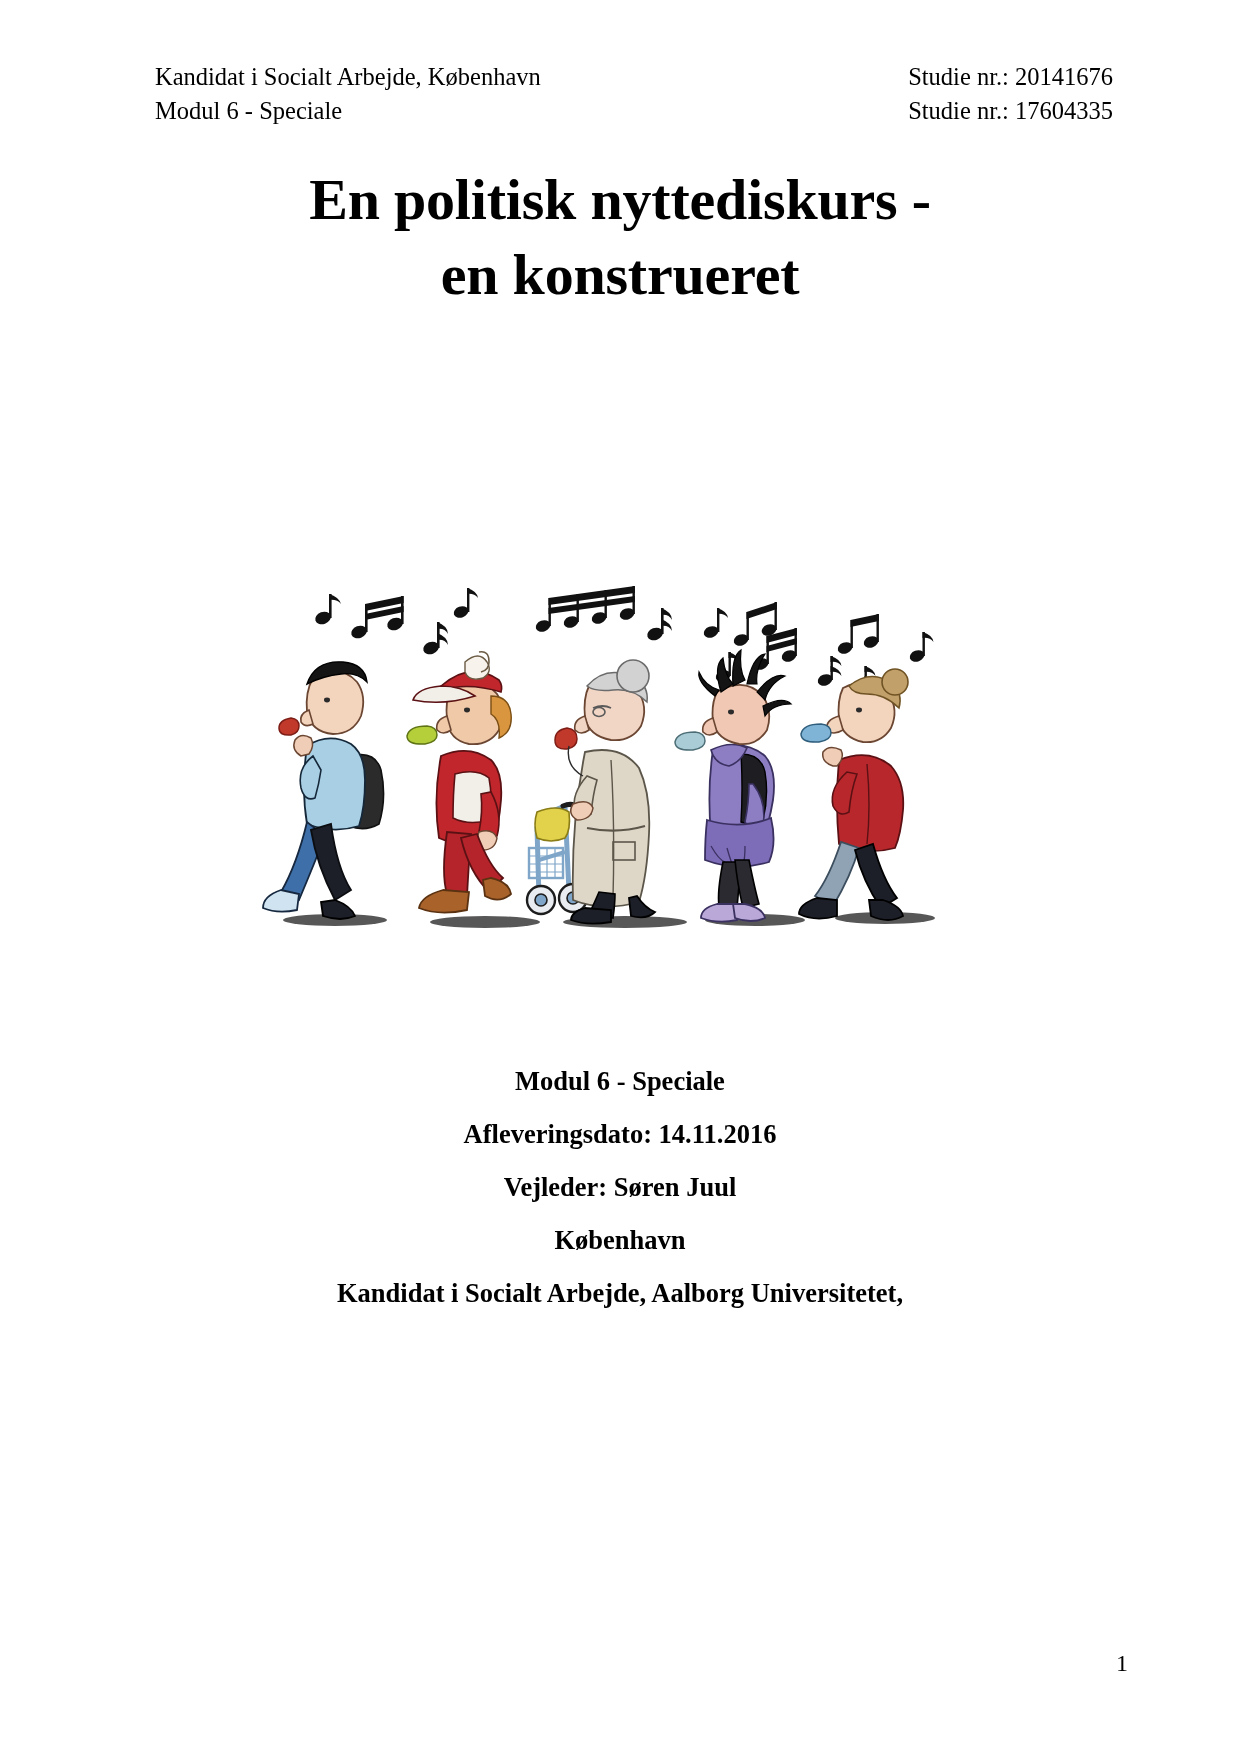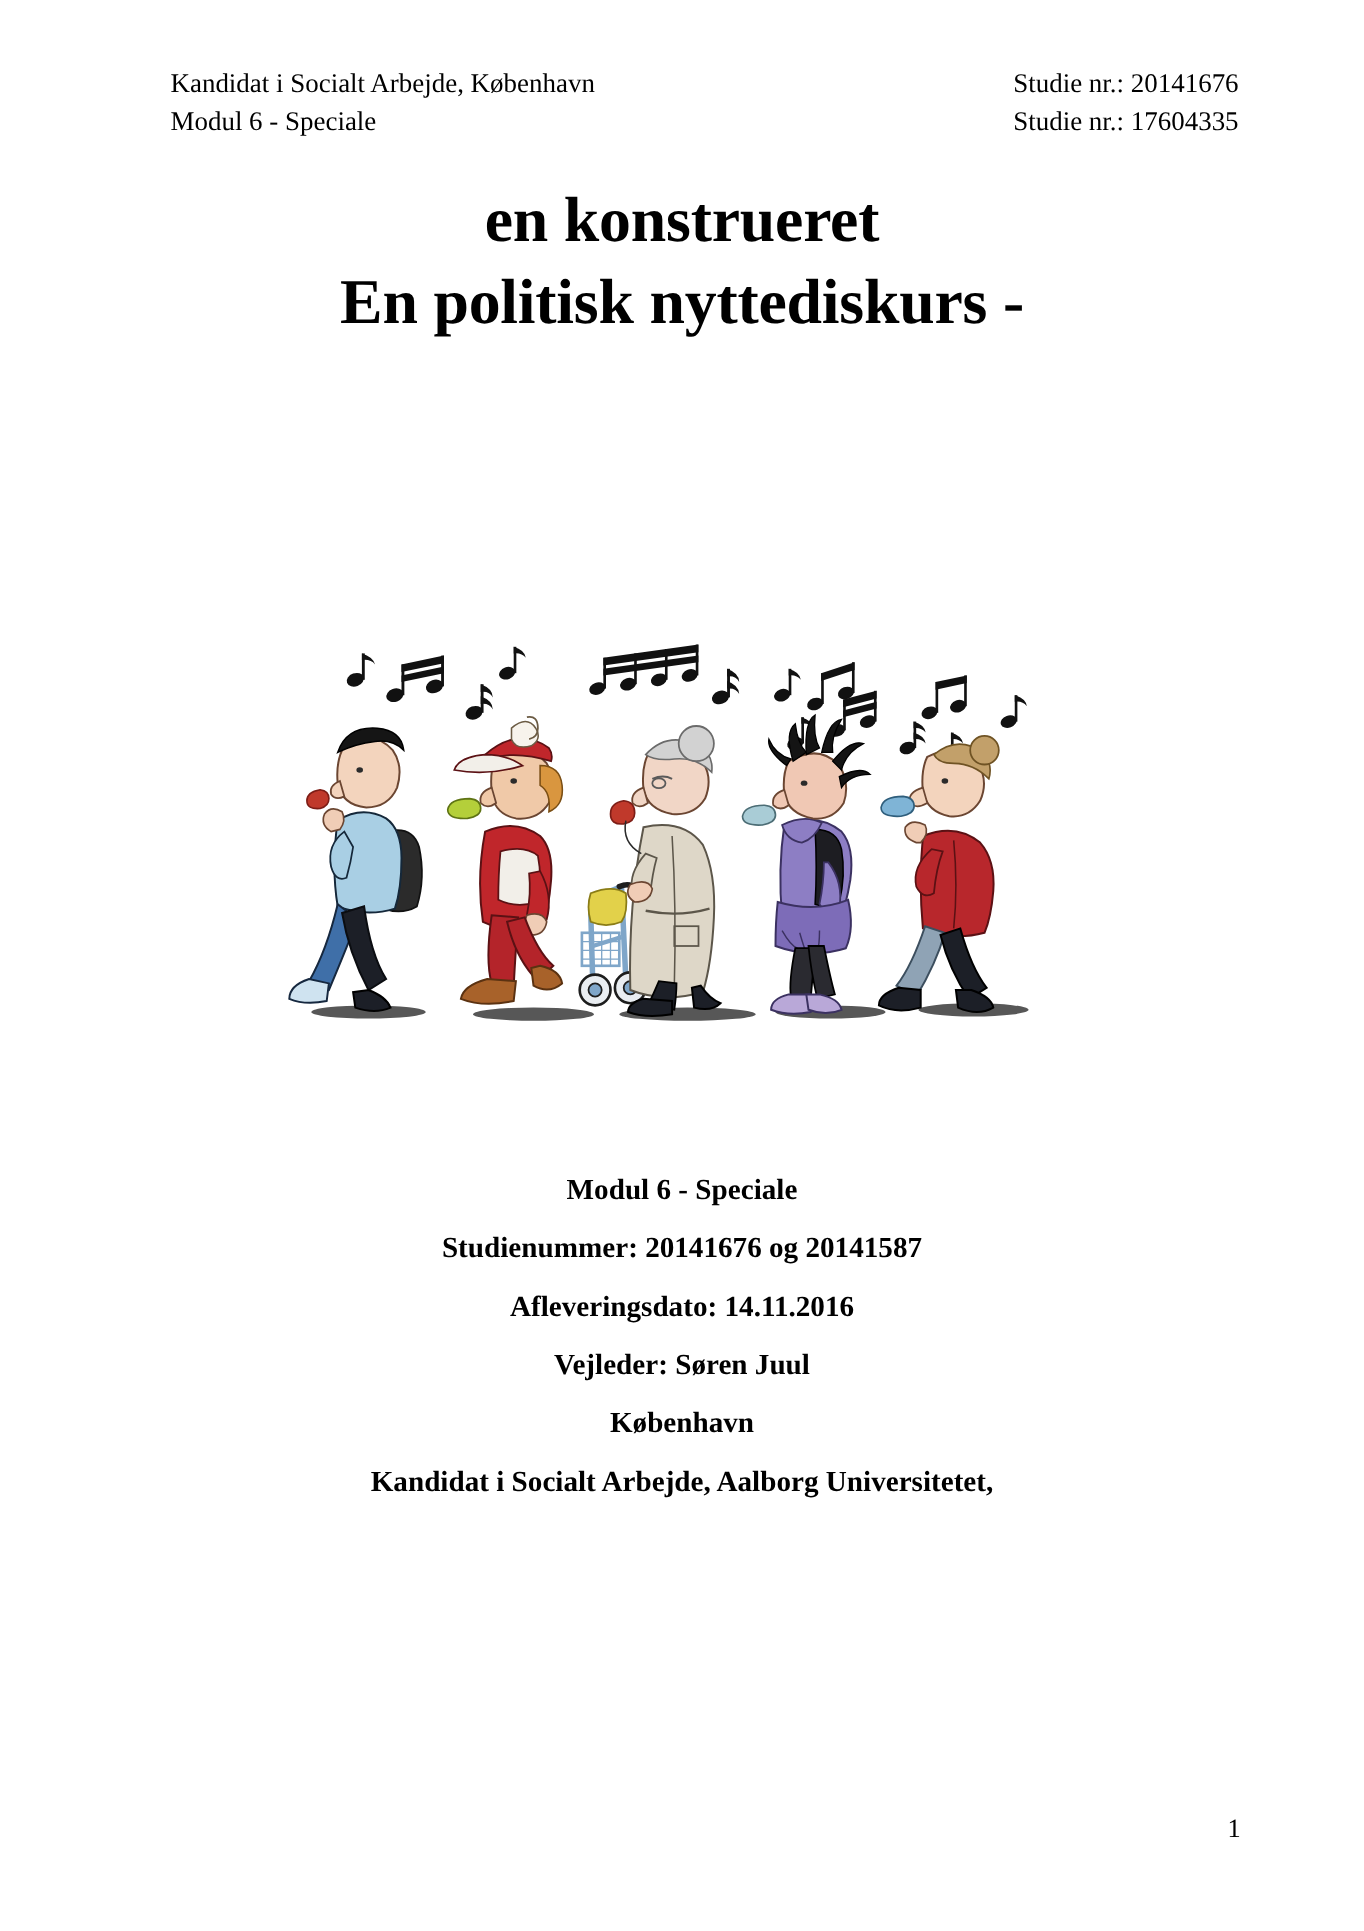--- a/index.html
+++ b/index.html
@@ -20,21 +20,21 @@
     position: absolute;
     inset: 0;
     background: #ffffff;
   }
 
   
   .header {
     position: absolute;
     top: 60px;
     left: 155px;
-    right: 114px;
+    right: 127px;
     display: flex;
     justify-content: space-between;
     align-items: flex-start;
     font-size: 24.5px;
     line-height: 1.38;
   }
   .header-col { white-space: nowrap; }
   .header-right { text-align: left; }
 
   
@@ -109,22 +109,22 @@
       <div>Kandidat i Socialt Arbejde, København</div>
       <div>Modul 6 - Speciale</div>
     </div>
     <div class="header-col header-right">
       <div>Studie nr.: 20141676</div>
       <div>Studie nr.: 17604335</div>
     </div>
   </div>
 
   <div class="title-block">
+    <div class="title-line">En politisk nyttediskurs -</div>
     <div class="title-line">en konstrueret</div>
-    <div class="title-line">En politisk nyttediskurs -</div>
   </div>
 
 
   <div class="illustration">
     <svg viewBox="0 0 730 400" xmlns="http://www.w3.org/2000/svg">
 
       <g fill="#111111" stroke="#111111">
 
         <g stroke-width="0">
           <ellipse cx="68" cy="58" rx="8" ry="6" transform="rotate(-20 68 58)"></ellipse>
@@ -398,21 +398,20 @@
 
         <path d="M562 338 q-18 6 -18 16 q16 8 38 2 l0 -16 z" fill="#1c1f27" stroke="#000" stroke-width="1.8"></path>
         <path d="M628 340 q18 6 20 16 q-14 8 -32 0 l-2 -16 z" fill="#1c1f27" stroke="#000" stroke-width="1.8"></path>
       </g>
 
     </svg>
   </div>
 
   <div class="info-block">
     <div class="info-line">Modul 6 - Speciale</div>
-    <div class="info-line">Studienummer: 20141676 og 20141587</div>
     <div class="info-line">Afleveringsdato: 14.11.2016</div>
     <div class="info-line">Vejleder: Søren Juul</div>
     <div class="info-line">København</div>
     <div class="info-line">Kandidat i Socialt Arbejde, Aalborg Universitetet,</div>
   </div>
 
   <div class="page-number">1</div>
 
 </div>
 

